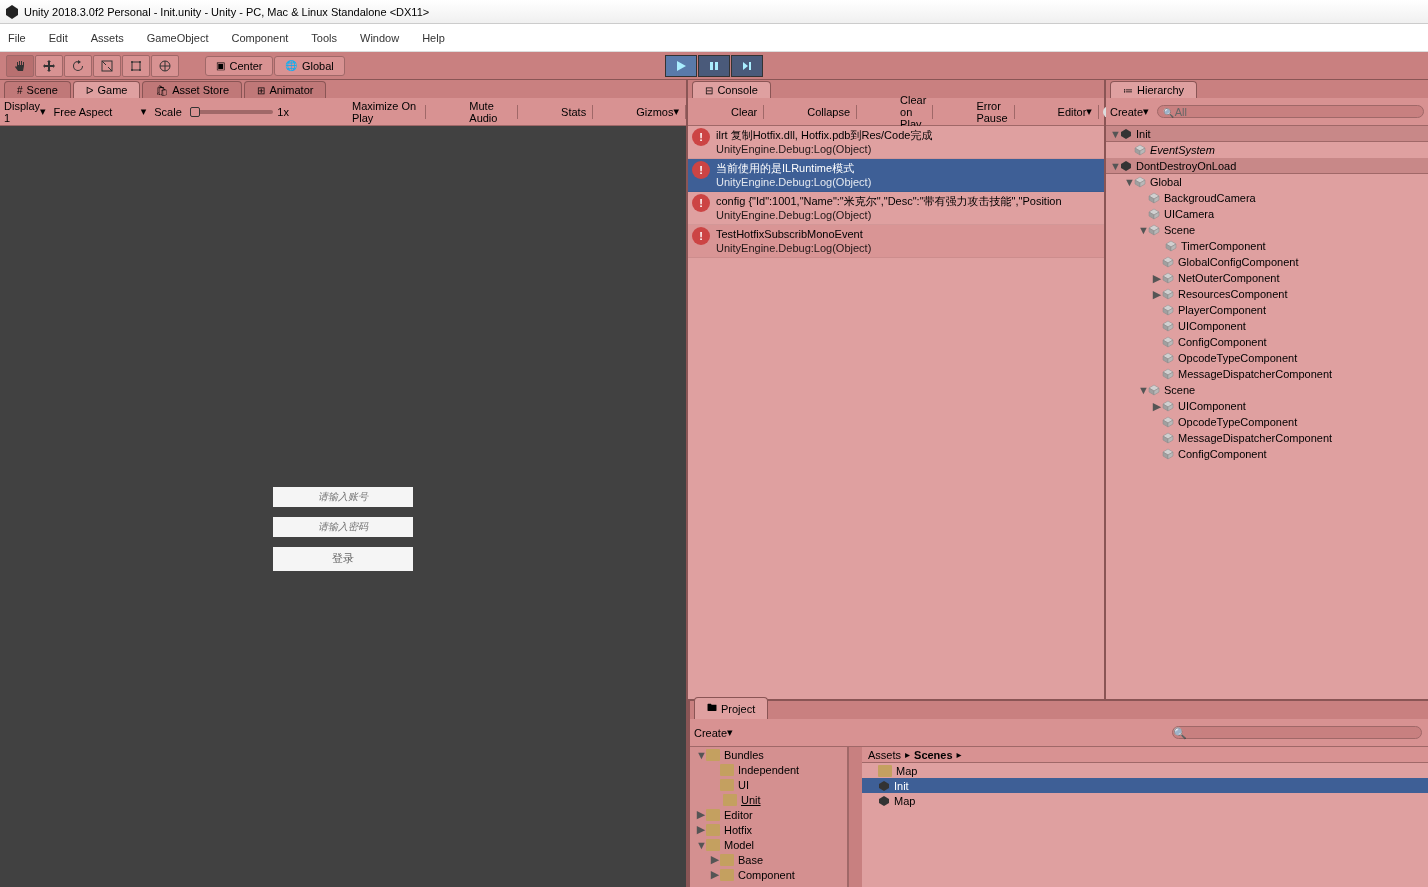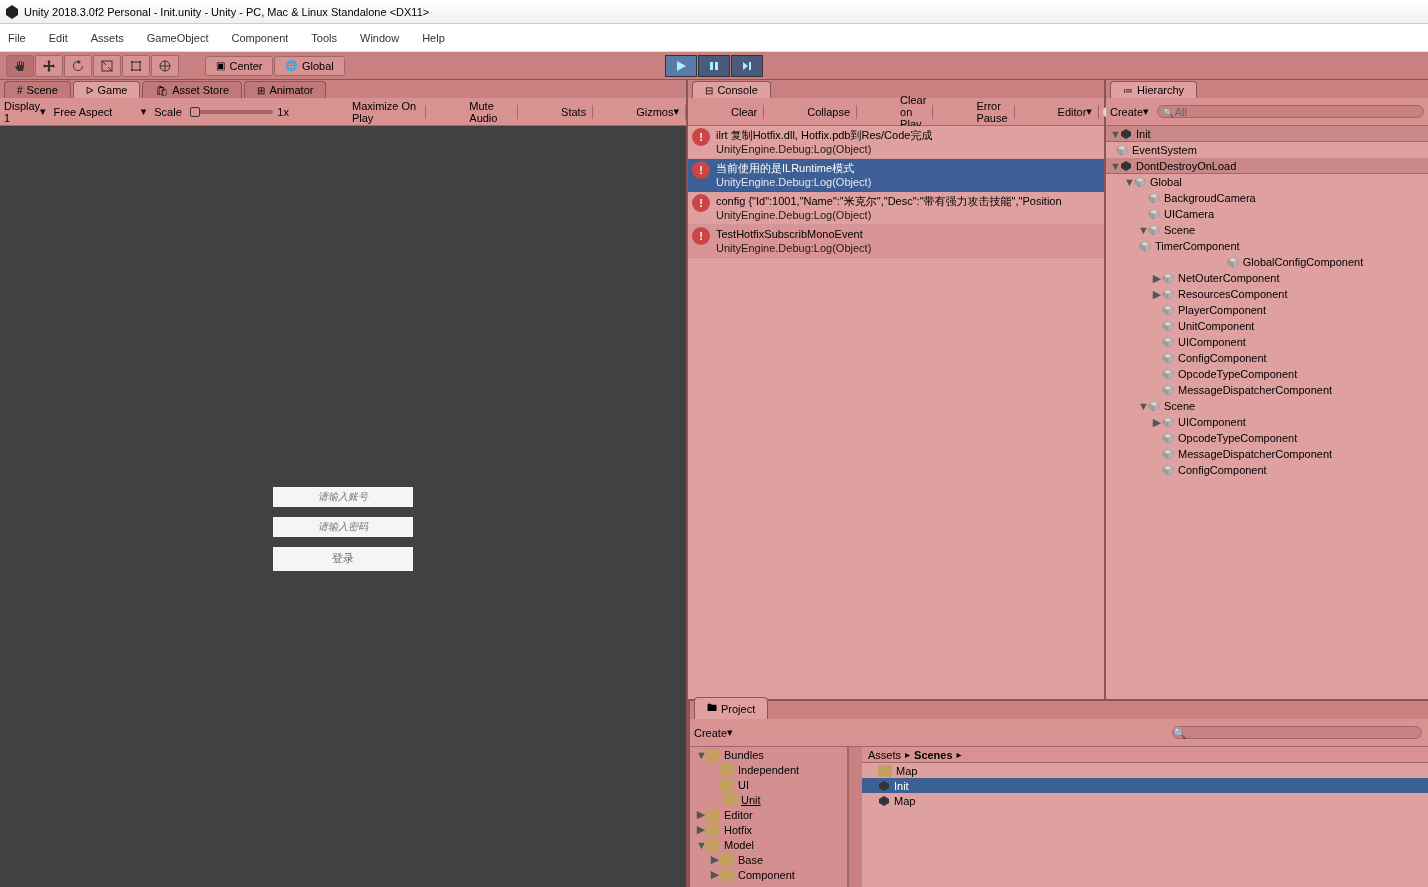--- a/index.html
+++ b/index.html
@@ -284,21 +284,21 @@
     </div>
   </div>
   <div class="hier-body" id="hier-body">
         <div class="h-row scene-row" style="padding-left: 4px;">
           <span class="arrow">▼</span>
           <svg class="cube-icn" viewBox="0 0 12 12">
             <polygon points="6,1 11,4 11,8 6,11 1,8 1,4" fill="#333"></polygon>
           </svg>
           <span>Init</span>
         </div>
-        <div class="h-row" style="">
+        <div class="h-row" style="padding-left: 18px; font-style: italic;">
           <span class="arrow"></span>
           <svg class="cube-icn" viewBox="0 0 12 12">
             <polygon points="6,1 11,4 6,7 1,4" fill="#d0d0d0" stroke="#888" stroke-width="0.5"></polygon>
             <polygon points="1,4 6,7 6,11 1,8" fill="#a0a0a0" stroke="#888" stroke-width="0.5"></polygon>
             <polygon points="11,4 6,7 6,11 11,8" fill="#b8b8b8" stroke="#888" stroke-width="0.5"></polygon>
           </svg>
           <span>EventSystem</span>
         </div>
         <div class="h-row scene-row" style="padding-left: 4px;">
           <span class="arrow">▼</span>
@@ -336,30 +336,30 @@
         </div>
         <div class="h-row" style="padding-left: 32px;">
           <span class="arrow">▼</span>
           <svg class="cube-icn" viewBox="0 0 12 12">
             <polygon points="6,1 11,4 6,7 1,4" fill="#d0d0d0" stroke="#888" stroke-width="0.5"></polygon>
             <polygon points="1,4 6,7 6,11 1,8" fill="#a0a0a0" stroke="#888" stroke-width="0.5"></polygon>
             <polygon points="11,4 6,7 6,11 11,8" fill="#b8b8b8" stroke="#888" stroke-width="0.5"></polygon>
           </svg>
           <span>Scene</span>
         </div>
-        <div class="h-row" style="padding-left: 23px;">
+        <div class="h-row" style="padding-left: 49px;">
           <span class="arrow"></span>
           <svg class="cube-icn" viewBox="0 0 12 12">
             <polygon points="6,1 11,4 6,7 1,4" fill="#d0d0d0" stroke="#888" stroke-width="0.5"></polygon>
             <polygon points="1,4 6,7 6,11 1,8" fill="#a0a0a0" stroke="#888" stroke-width="0.5"></polygon>
             <polygon points="11,4 6,7 6,11 11,8" fill="#b8b8b8" stroke="#888" stroke-width="0.5"></polygon>
           </svg>
           <span>TimerComponent</span>
         </div>
-        <div class="h-row" style="padding-left: 46px; justify-content: center;">
+        <div class="h-row" style="padding-left: 46px;">
           <span class="arrow"></span>
           <svg class="cube-icn" viewBox="0 0 12 12">
             <polygon points="6,1 11,4 6,7 1,4" fill="#d0d0d0" stroke="#888" stroke-width="0.5"></polygon>
             <polygon points="1,4 6,7 6,11 1,8" fill="#a0a0a0" stroke="#888" stroke-width="0.5"></polygon>
             <polygon points="11,4 6,7 6,11 11,8" fill="#b8b8b8" stroke="#888" stroke-width="0.5"></polygon>
           </svg>
           <span>GlobalConfigComponent</span>
         </div>
         <div class="h-row" style="padding-left: 46px;">
           <span class="arrow">▶</span>
@@ -380,29 +380,20 @@
           <span>ResourcesComponent</span>
         </div>
         <div class="h-row" style="padding-left: 46px;">
           <span class="arrow"></span>
           <svg class="cube-icn" viewBox="0 0 12 12">
             <polygon points="6,1 11,4 6,7 1,4" fill="#d0d0d0" stroke="#888" stroke-width="0.5"></polygon>
             <polygon points="1,4 6,7 6,11 1,8" fill="#a0a0a0" stroke="#888" stroke-width="0.5"></polygon>
             <polygon points="11,4 6,7 6,11 11,8" fill="#b8b8b8" stroke="#888" stroke-width="0.5"></polygon>
           </svg>
           <span>PlayerComponent</span>
-        </div>
-        <div class="h-row" style="padding-left: 46px;">
-          <span class="arrow"></span>
-          <svg class="cube-icn" viewBox="0 0 12 12">
-            <polygon points="6,1 11,4 6,7 1,4" fill="#d0d0d0" stroke="#888" stroke-width="0.5"></polygon>
-            <polygon points="1,4 6,7 6,11 1,8" fill="#a0a0a0" stroke="#888" stroke-width="0.5"></polygon>
-            <polygon points="11,4 6,7 6,11 11,8" fill="#b8b8b8" stroke="#888" stroke-width="0.5"></polygon>
-          </svg>
-          <span>UnitComponent</span>
         </div>
         <div class="h-row" style="padding-left: 46px;">
           <span class="arrow"></span>
           <svg class="cube-icn" viewBox="0 0 12 12">
             <polygon points="6,1 11,4 6,7 1,4" fill="#d0d0d0" stroke="#888" stroke-width="0.5"></polygon>
             <polygon points="1,4 6,7 6,11 1,8" fill="#a0a0a0" stroke="#888" stroke-width="0.5"></polygon>
             <polygon points="11,4 6,7 6,11 11,8" fill="#b8b8b8" stroke="#888" stroke-width="0.5"></polygon>
           </svg>
           <span>UIComponent</span>
         </div>

